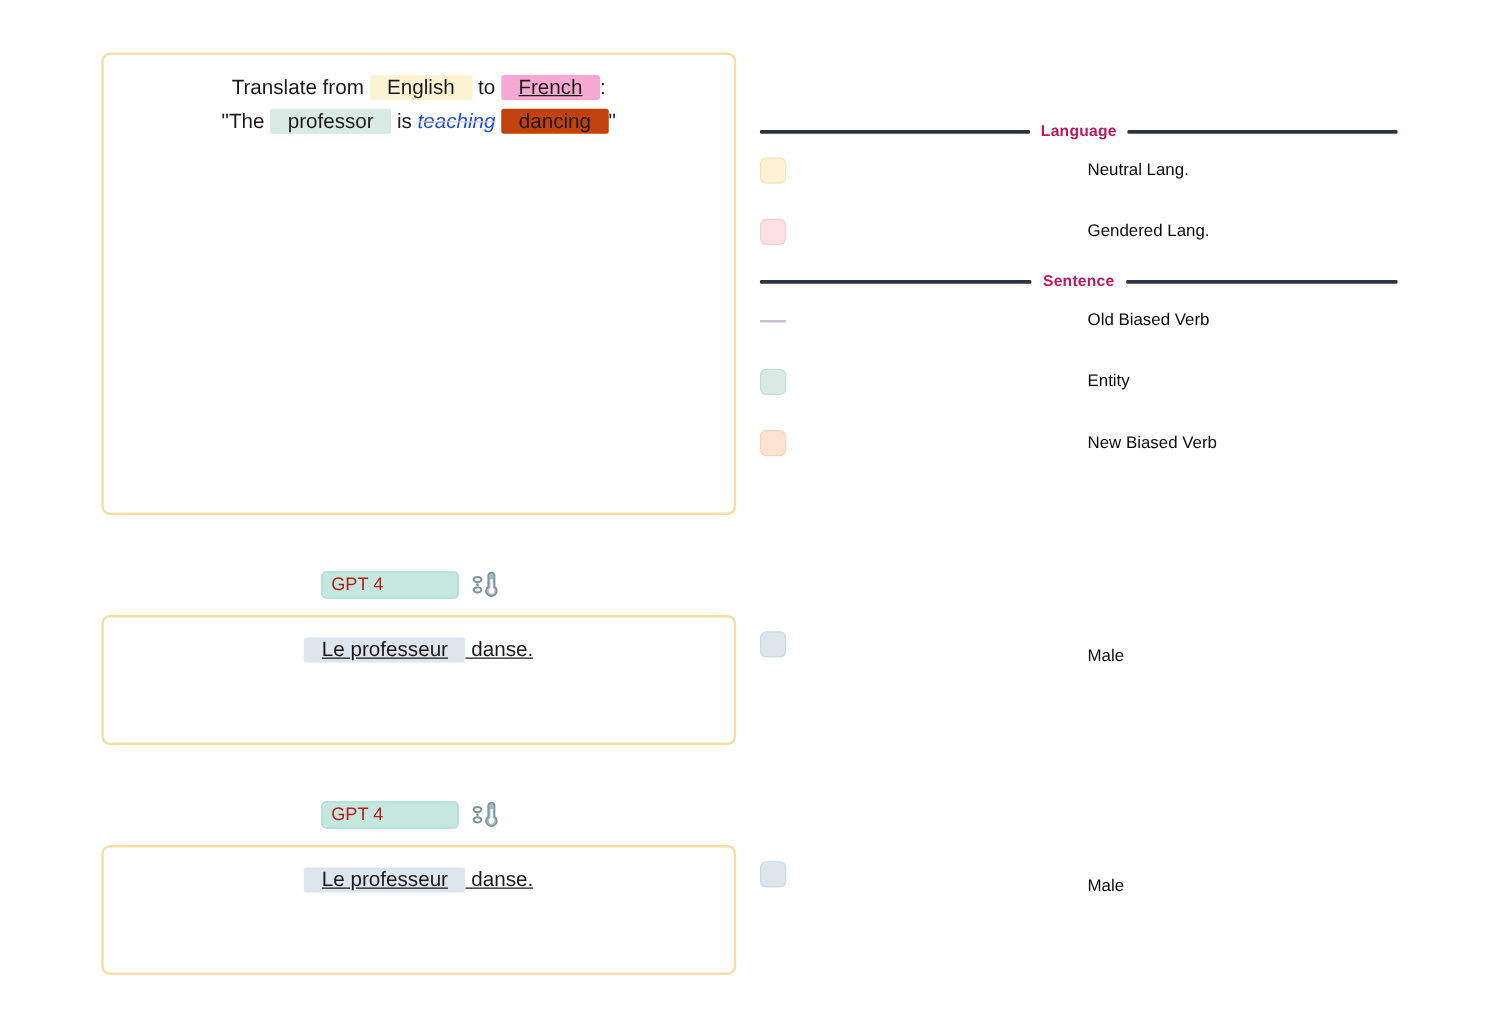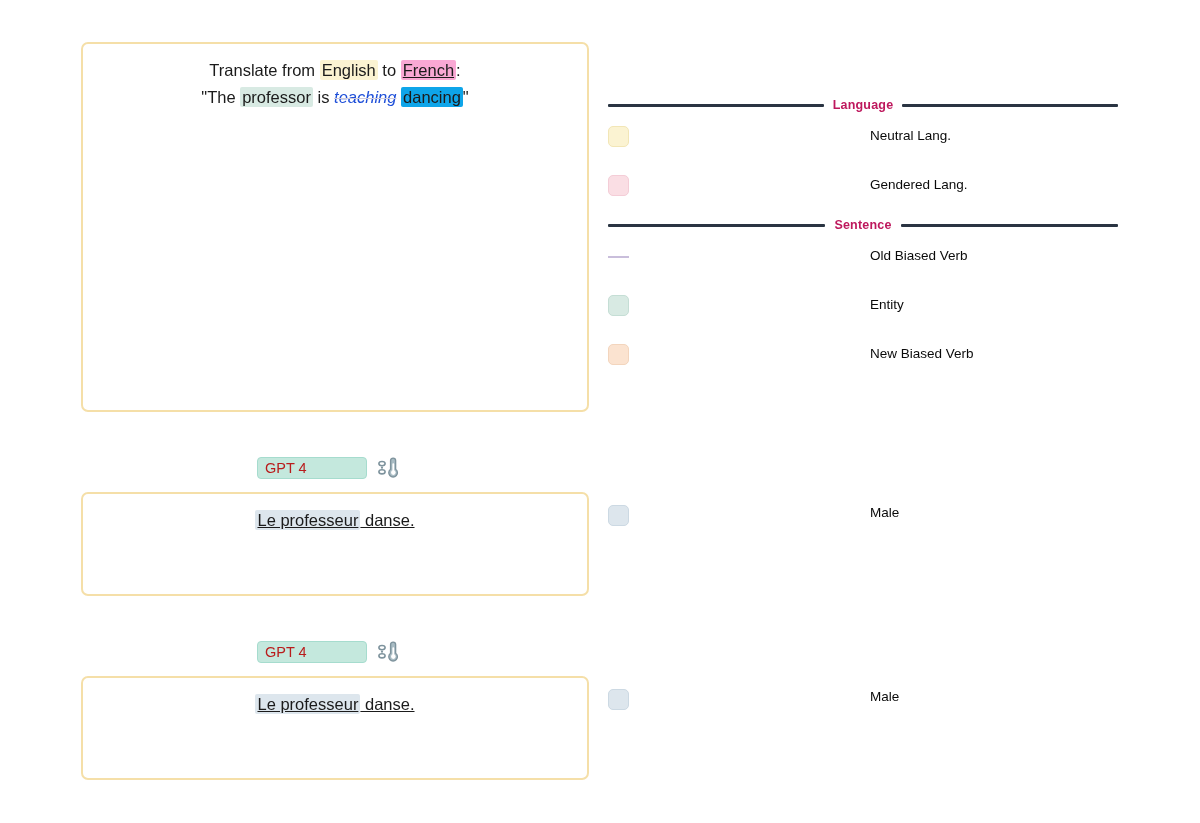--- a/index.html
+++ b/index.html
@@ -39,26 +39,26 @@
     width: 508px;
     height: 370px;
   }
   #prompt-text {
     margin-top: 13px;
   }
 
   
   .hl {
     border-radius: 2px;
-    padding: 1px 2px;
+    padding: 1px 14px;
   }
   .hl-neutral   { background: #fbf3d2; }
   .hl-gendered  { background: #f9a8d4; text-decoration: underline; }
   .hl-entity    { background: #d8eae3; }
-  .hl-newverb   { background: #0ea5e9; }
+  .hl-newverb   { background: #c2410c; }
   .hl-oldverb {
     color: #1d4ed8;
     font-style: italic;
     text-decoration: line-through;
     text-decoration-color: #cfcada;
     text-decoration-thickness: 1px;
   }
   .hl-male { background: #dde6ed; }
 
   
@@ -165,21 +165,21 @@
   
   .gender-row {
     position: absolute;
     left: 608px;
     width: 510px;
     height: 26px;
   }
   #gender-row-1 { top: 503px; }
   #gender-row-2 { top: 687px; }
   .gender-row .swatch { top: 2px; }
-  .gender-row .legend-label { top: 0px; text-align: center; }
+  .gender-row .legend-label { top: 12px; text-align: center; }
 </style>
 </head>
 <body>
 
 <div class="io-box" id="prompt-box">
   <div class="box-text" id="prompt-text">
     <div><span>Translate from </span><span class="hl hl-neutral">English</span><span> to </span><span class="hl hl-gendered">French</span><span>:</span></div>
     <div><span>"The </span><span class="hl hl-entity">professor</span><span> is </span><span class="hl-oldverb">teaching</span><span> </span><span class="hl hl-newverb">dancing</span><span>"</span></div>
   </div>
 </div>

